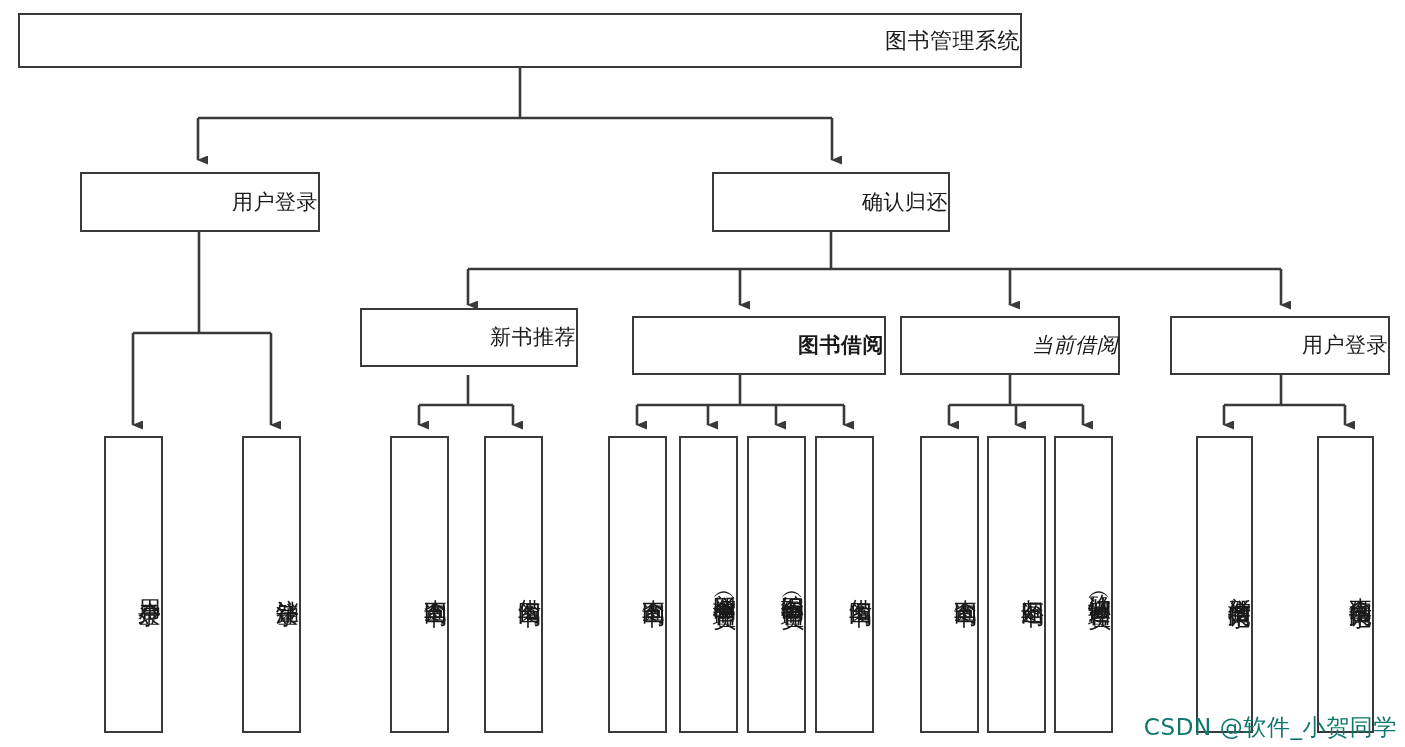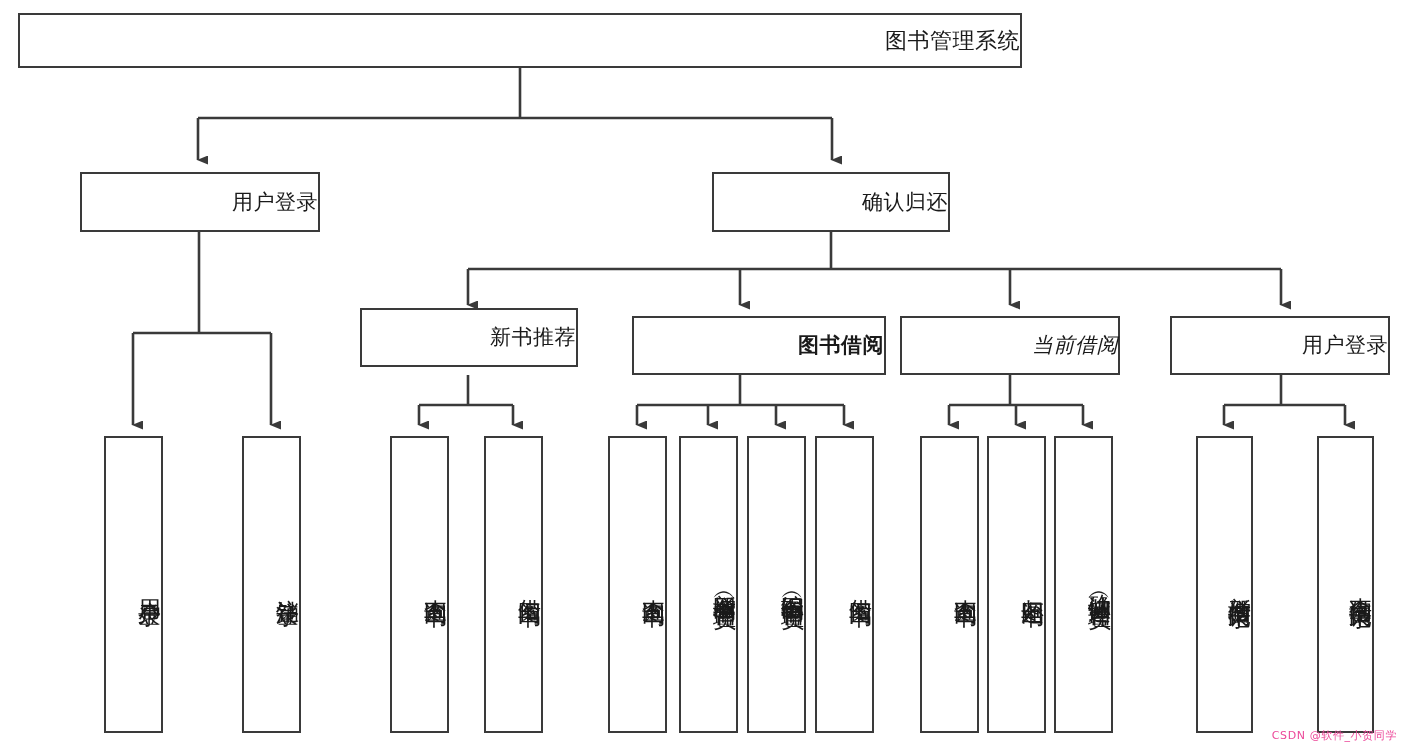--- a/index.html
+++ b/index.html
@@ -54,22 +54,22 @@
     line-height: 1;
     max-height: 290px;
   }
   .node.root .node-label {
     font-size: 22px;
   }
   #watermark {
     position: absolute;
     right: 8px;
     bottom: 4px;
-    font-size: 11px;
-    color: #ec4899;
+    font-size: 23px;
+    color: #0f766e;
     letter-spacing: 0.6px;
     user-select: none;
     text-align: right;
   }
 </style>
 </head>
 <body>
 
 <div id="diagram-root">
 

